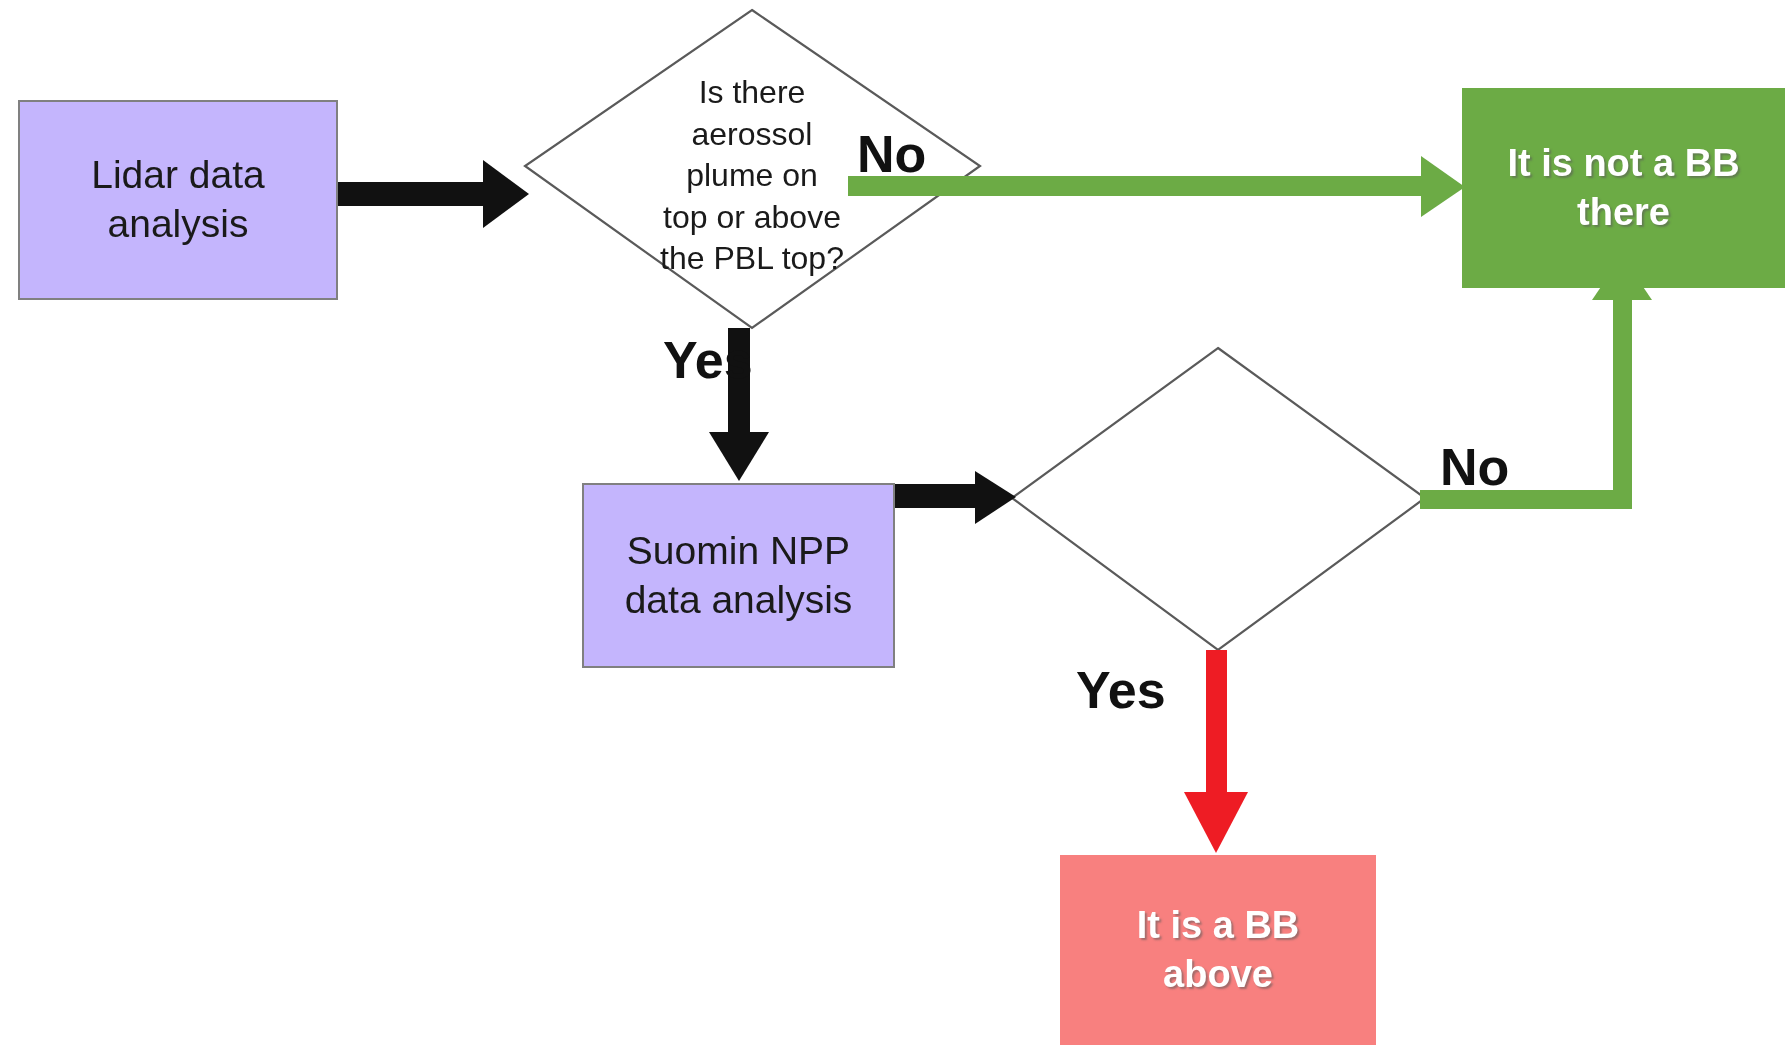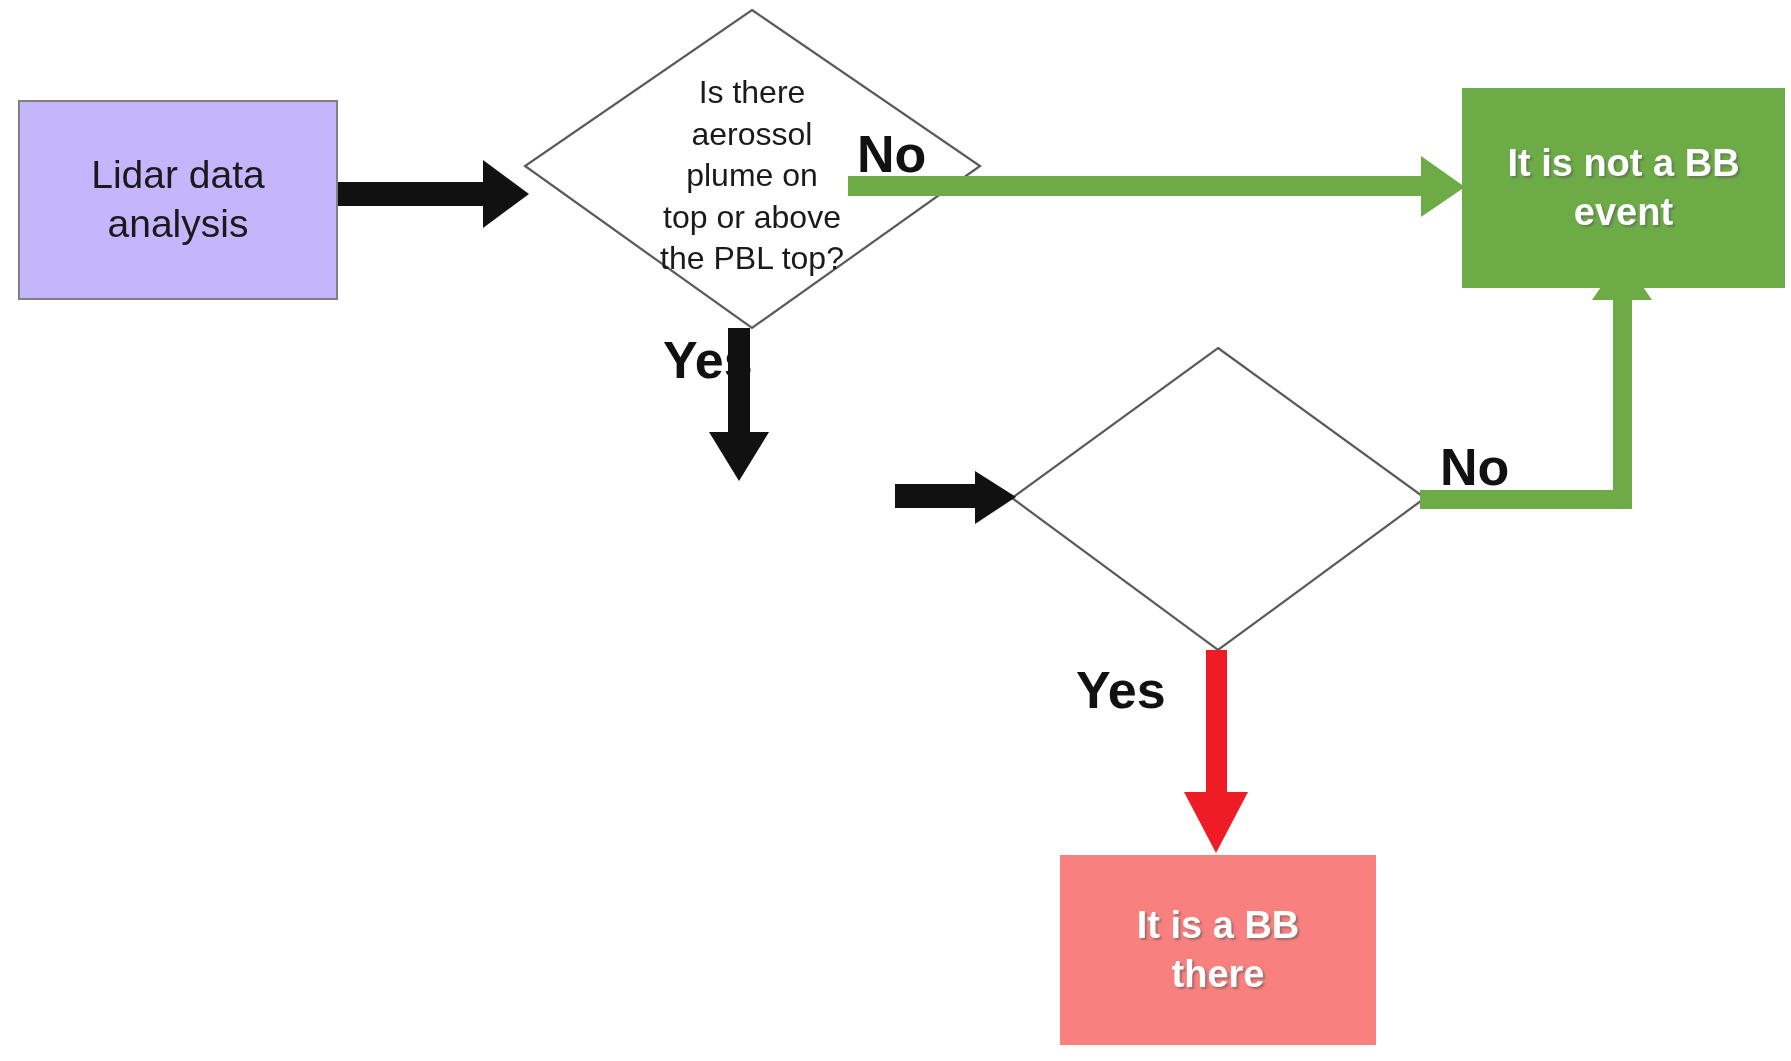--- a/index.html
+++ b/index.html
@@ -139,28 +139,32 @@
   </div>
 
   <div class="diamond-label" id="label-diamond-1" style="white-space:pre-line">Is there
 aerossol
 plume on
 top or above
 the PBL top?</div>
 
   <div class="result-box" id="box-not-bb">
     <span style="white-space:pre-line">It is not a BB
-event</span>
+there</span>
   </div>
 
+  <div class="proc-box" id="box-suomin">
+    <span style="white-space:pre-line">Suomin NPP
+data analysis</span>
+  </div>
 
 
   <div class="result-box" id="box-is-bb">
     <span style="white-space:pre-line">It is a BB
-there</span>
+above</span>
   </div>
 
   <div class="edge-label" id="edge-label-no-1">No</div>
 
   <div class="edge-label" id="edge-label-yes-1">Yes</div>
 
   <div class="edge-label" id="edge-label-no-2">No</div>
 
   <div class="edge-label" id="edge-label-yes-2">Yes</div>
 

